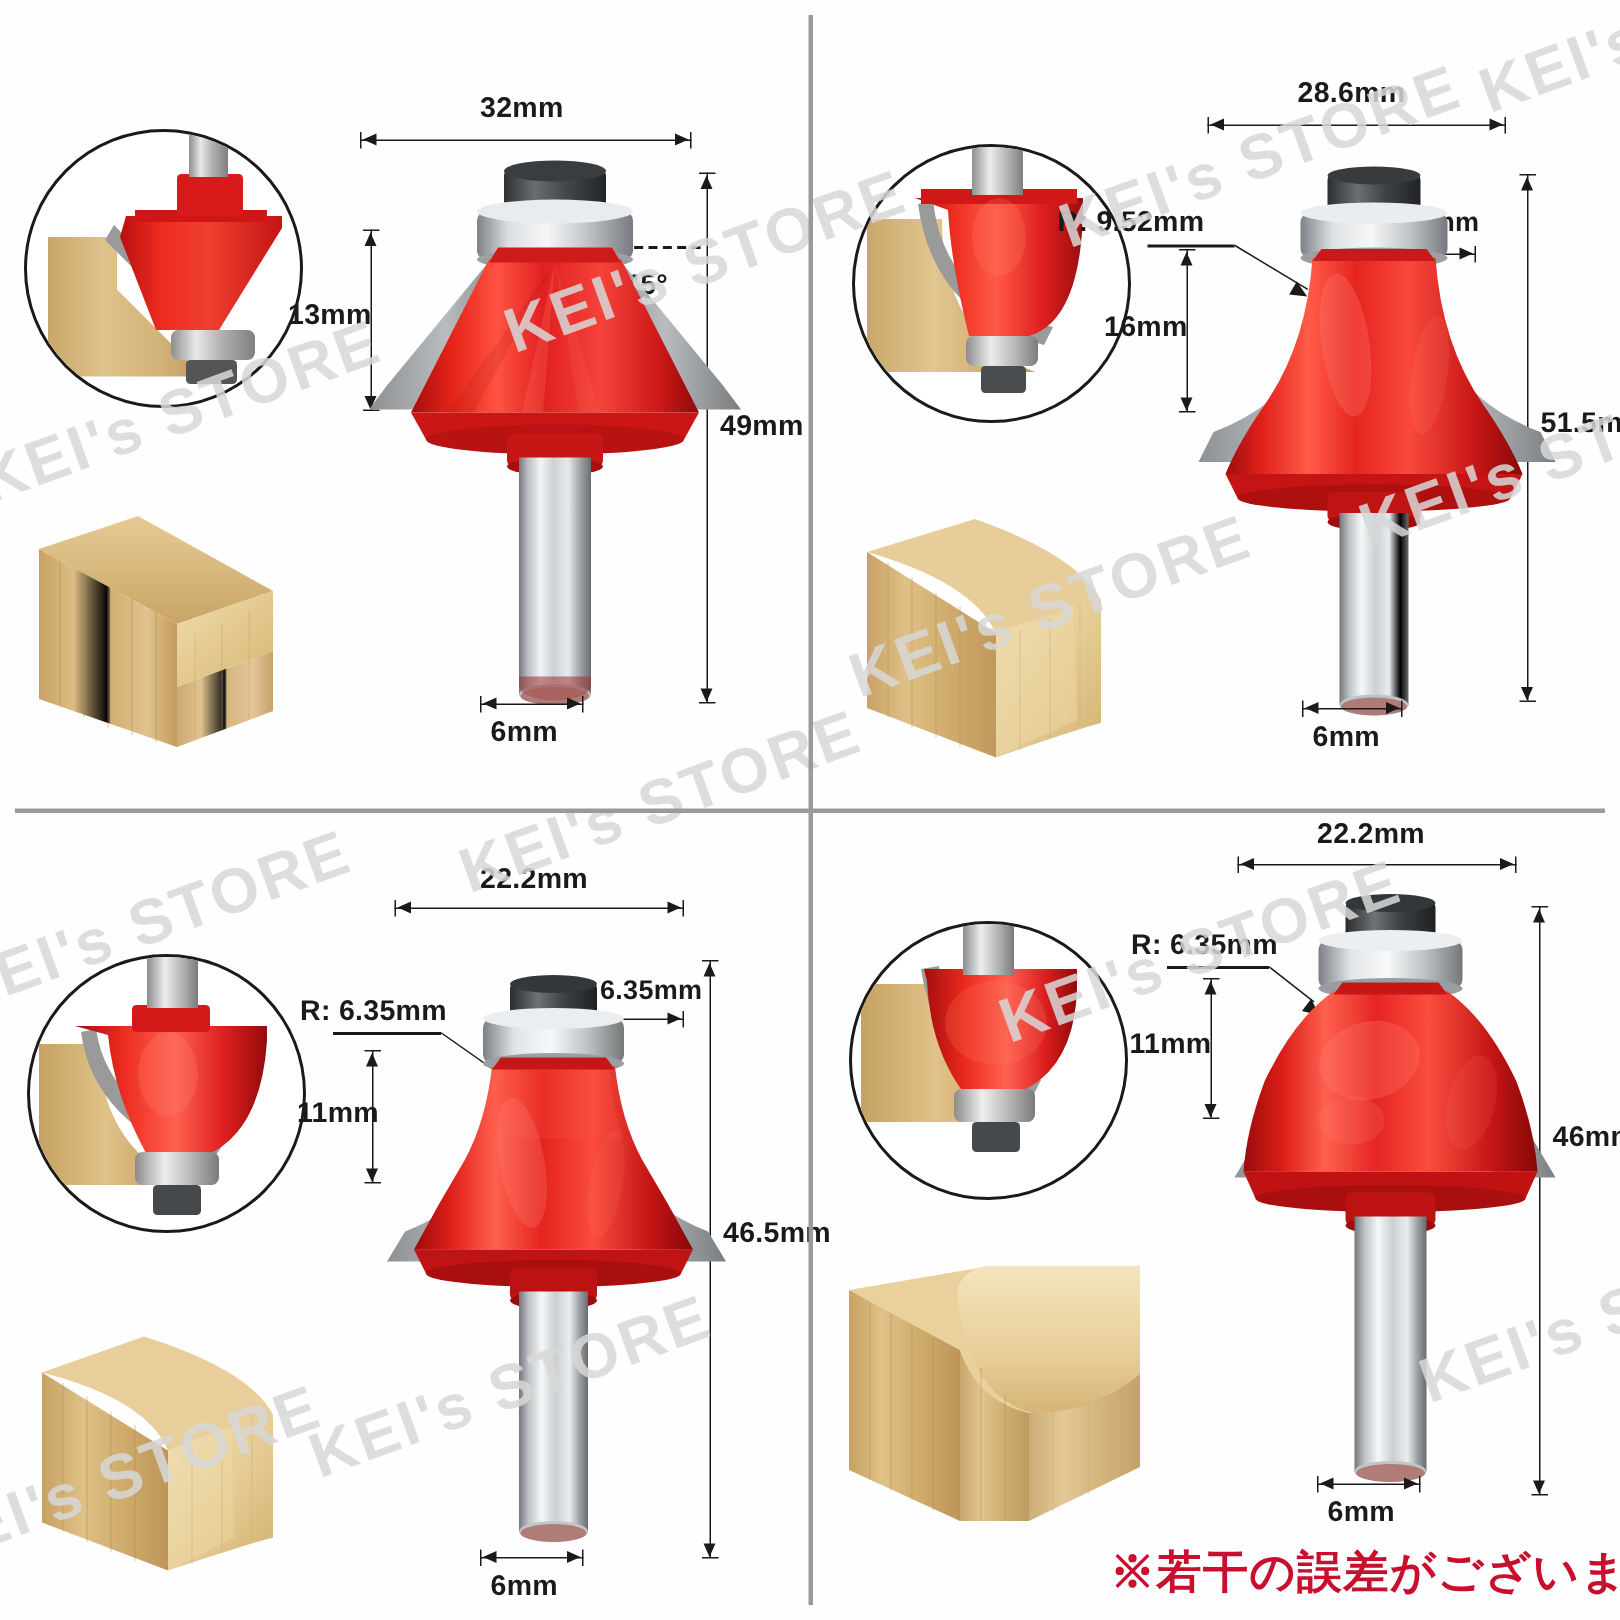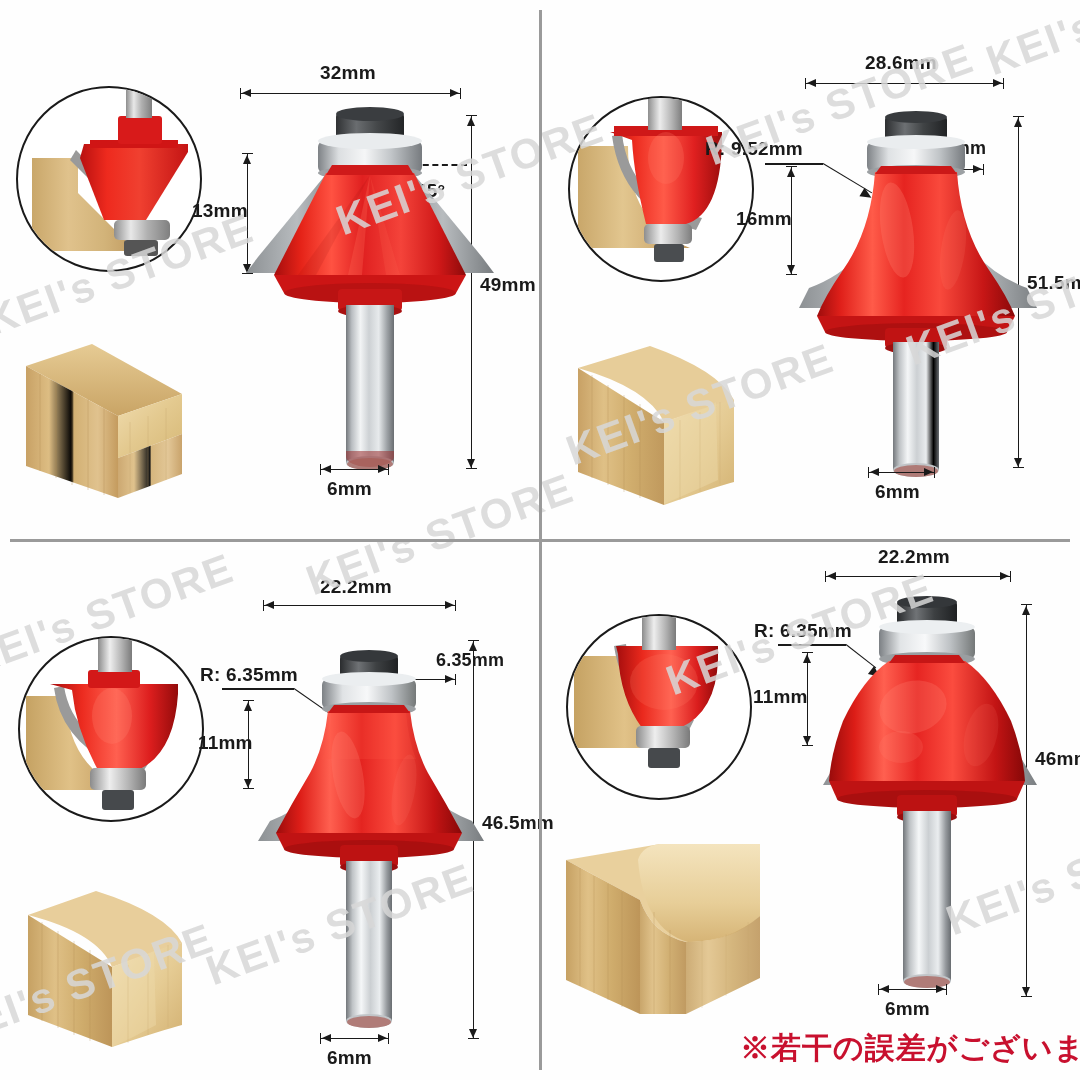--- a/index.html
+++ b/index.html
@@ -542,21 +542,21 @@
     <div class="label" style="left:200px; top:124px;">R: 6.35mm</div>
     <div class="underline" style="left:222px; top:148px; width:72px;"></div>
     <div class="leader" style="left:294px; top:148px; width:64px; transform:rotate(35deg);"></div>
     <div class="leader-head" style="left:336px; top:178px; transform:rotate(35deg);"></div>
 
     <div class="tick-v abs" style="left:396px; top:134px;"></div>
     <div class="tick-v abs" style="left:455px; top:134px;"></div>
     <div class="dimline-h" style="left:396px; top:139px; width:60px;"></div>
     <div class="arrow-l" style="left:398px; top:135px;"></div>
     <div class="arrow-r" style="left:445px; top:135px;"></div>
-    <div class="label small" style="left:400px; top:110px;margin-left:36px;">6.35mm</div>
+    <div class="label small" style="left:400px; top:110px;">6.35mm</div>
 
     <div class="tick-h abs" style="left:243px; top:160px;"></div>
     <div class="tick-h abs" style="left:243px; top:248px;"></div>
     <div class="dimline-v" style="left:248px; top:160px; height:88px;"></div>
     <div class="arrow-u" style="left:244px; top:162px;"></div>
     <div class="arrow-d" style="left:244px; top:239px;"></div>
     <div class="label" style="left:198px; top:192px;">11mm</div>
 
     <div class="tick-h abs" style="left:468px; top:100px;"></div>
     <div class="tick-h abs" style="left:468px; top:498px;"></div>

